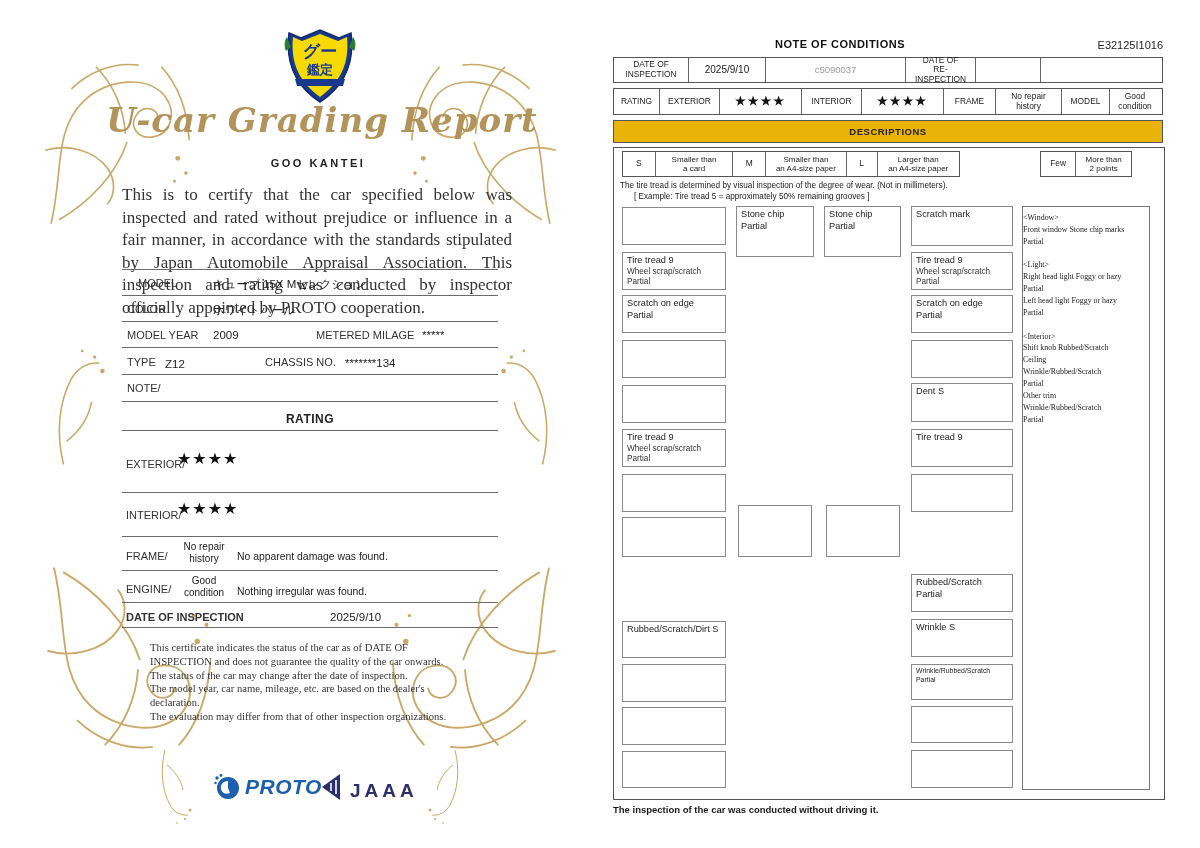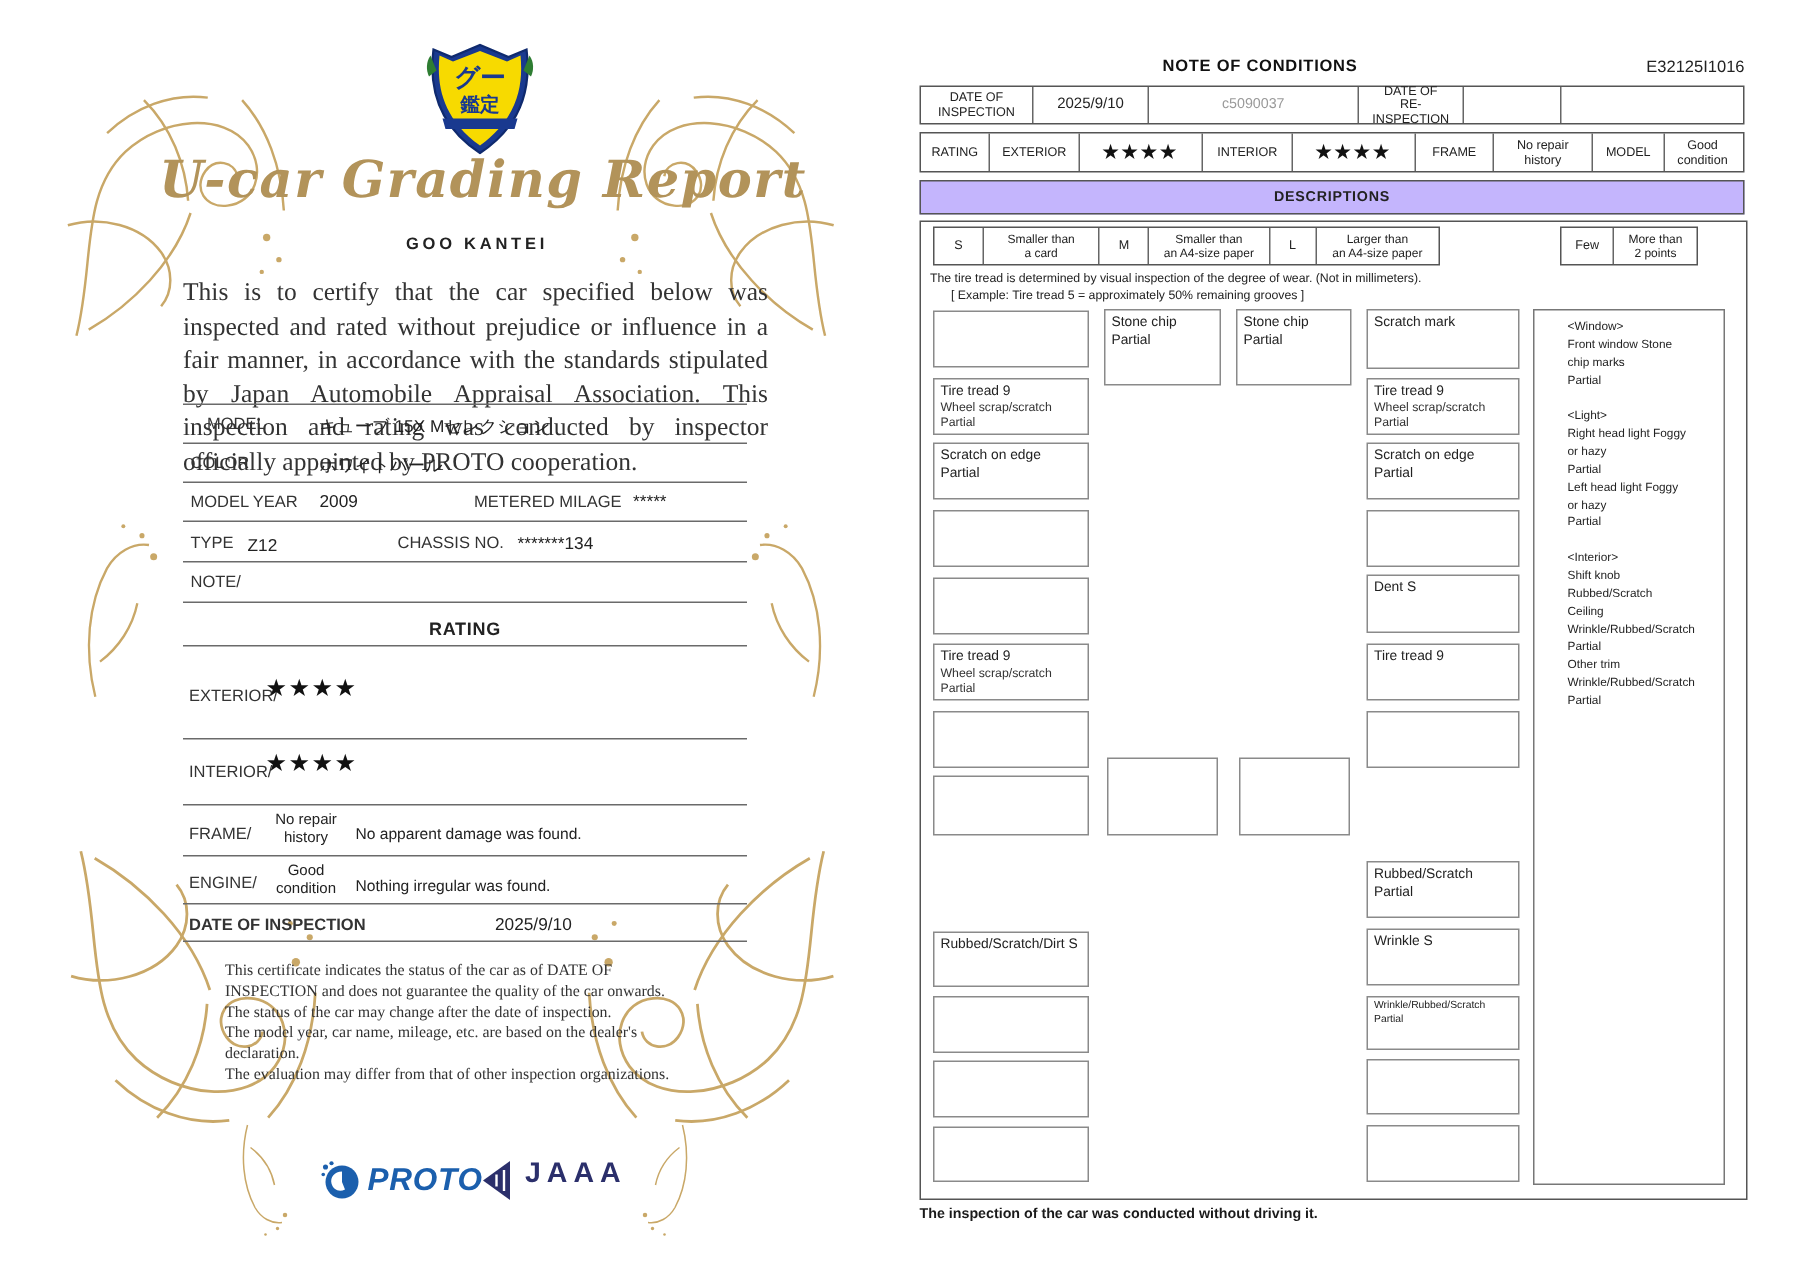--- a/index.html
+++ b/index.html
@@ -25,29 +25,29 @@
   .jaaa-txt{font-size:19px;font-weight:bold;color:#2b2f6b;letter-spacing:4px;}
   
   .rp-title{font-size:11px;font-weight:bold;letter-spacing:0.5px;color:#111;}
   .serial{font-size:11px;color:#222;}
   .tbl{position:absolute;display:flex;border:1.3px solid #555;background:#fff;box-sizing:border-box;}
   .cell{border-right:1px solid #666;display:flex;align-items:center;justify-content:center;
         text-align:center;font-size:8.4px;line-height:1.15;box-sizing:border-box;padding:1px 2px;color:#222;}
   .cell:last-child{border-right:none;}
   .stars-r{font-size:12px;letter-spacing:2px;font-weight:bold;color:#111;}
   .descbar{position:absolute;border:1.3px solid #555;display:flex;align-items:center;
-           justify-content:center;font-size:9.5px;font-weight:bold;letter-spacing:0.5px;background:#c4b5fd;box-sizing:border-box;}
+           justify-content:center;font-size:9.5px;font-weight:bold;letter-spacing:0.5px;background:#eab308;box-sizing:border-box;}
   .outer-box{position:absolute;border:1.3px solid #555;box-sizing:border-box;background:#fff;}
   .note-s{font-size:8.2px;color:#222;}
   .lbox{position:absolute;border:1px solid #8a8a8a;background:#fff;padding:2px 4px;box-sizing:border-box;overflow:hidden;}
   .bl1{font-size:9.2px;line-height:1.3;color:#222;}
   .bl2{font-size:8.2px;line-height:1.2;color:#333;}
   .bl1.sm{font-size:6.9px;}
-  .npanel{position:absolute;border:1px solid #777;box-sizing:border-box;padding:5px 22px;
-          font-size:7.9px;line-height:1.5;color:#222;background:#fff;}
+  .npanel{position:absolute;border:1px solid #777;box-sizing:border-box;padding:5px 0;
+          font-size:7.9px;line-height:1.5;color:#222;background:#fff;font-family:Liberation Serif, serif;}
   .footer-cap{font-size:9.5px;font-weight:bold;color:#1a1a1a;}
   .graytxt{color:#9a9a9a;}
 </style>
 </head>
 <body>
 
 <svg width="0" height="0" style="position:absolute">
   <defs>
     <g id="orn" fill="none" stroke="#c9a868" stroke-width="2">
       <path d="M15,210 C30,150 18,95 55,60 C85,32 135,28 155,55 C170,76 160,102 138,104 C120,106 110,90 120,76 C128,65 144,68 146,80"></path>
@@ -171,21 +171,21 @@
     <svg width="30" height="30" viewBox="0 0 30 30">
       <circle cx="16" cy="16" r="11" fill="#1b5fad"></circle>
       <path d="M16,9 C11,9 8,13 9,17 C10,21 14,23 18,21 L16,16 Z" fill="#ffffff"></path>
       <circle cx="5" cy="6" r="1.7" fill="#1b5fad"></circle>
       <circle cx="9" cy="3.5" r="1.4" fill="#1b5fad"></circle>
       <circle cx="3.5" cy="11" r="1.2" fill="#1b5fad"></circle>
     </svg>
     <span class="proto-txt" style="margin-left:3px">PROTO</span>
   </div>
 
-  <div class="abs" style="left:318px;top:772px;display:flex;align-items:flex-start">
+  <div class="abs" style="left:318px;top:772px;display:flex;align-items:flex-end">
     <svg width="28" height="30" viewBox="0 0 28 30">
       <path d="M22,2 L22,28 L4,15 Z" fill="#2b2f6b"></path>
       <path d="M18,8 L18,22" stroke="#ffffff" stroke-width="1.6"></path>
       <path d="M13,11 L13,19" stroke="#ffffff" stroke-width="1.6"></path>
     </svg>
     <span class="jaaa-txt" style="margin-left:4px">JAAA</span>
   </div>
 </div>
 
 <div class="abs" style="left:600px;top:0;width:600px;height:848px">

